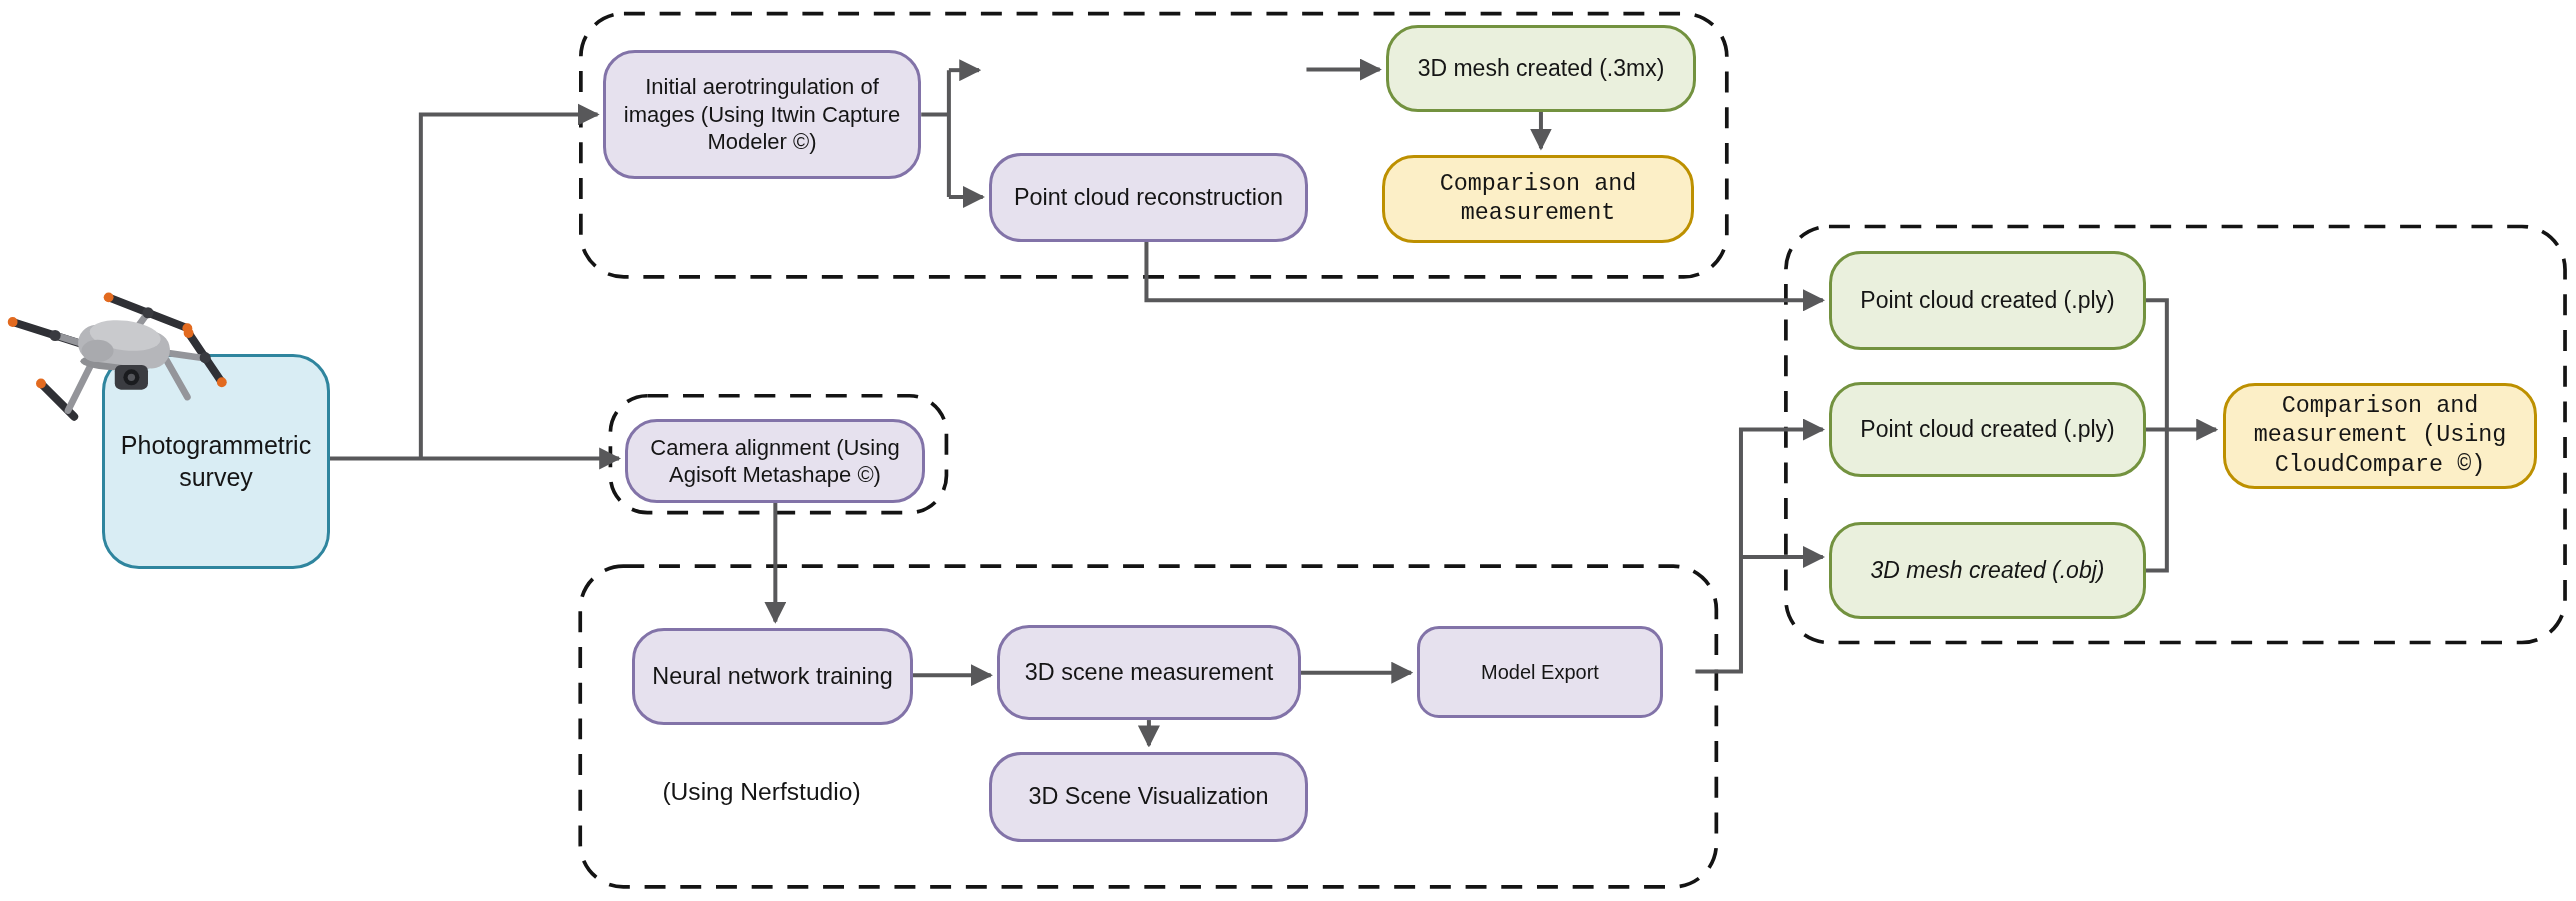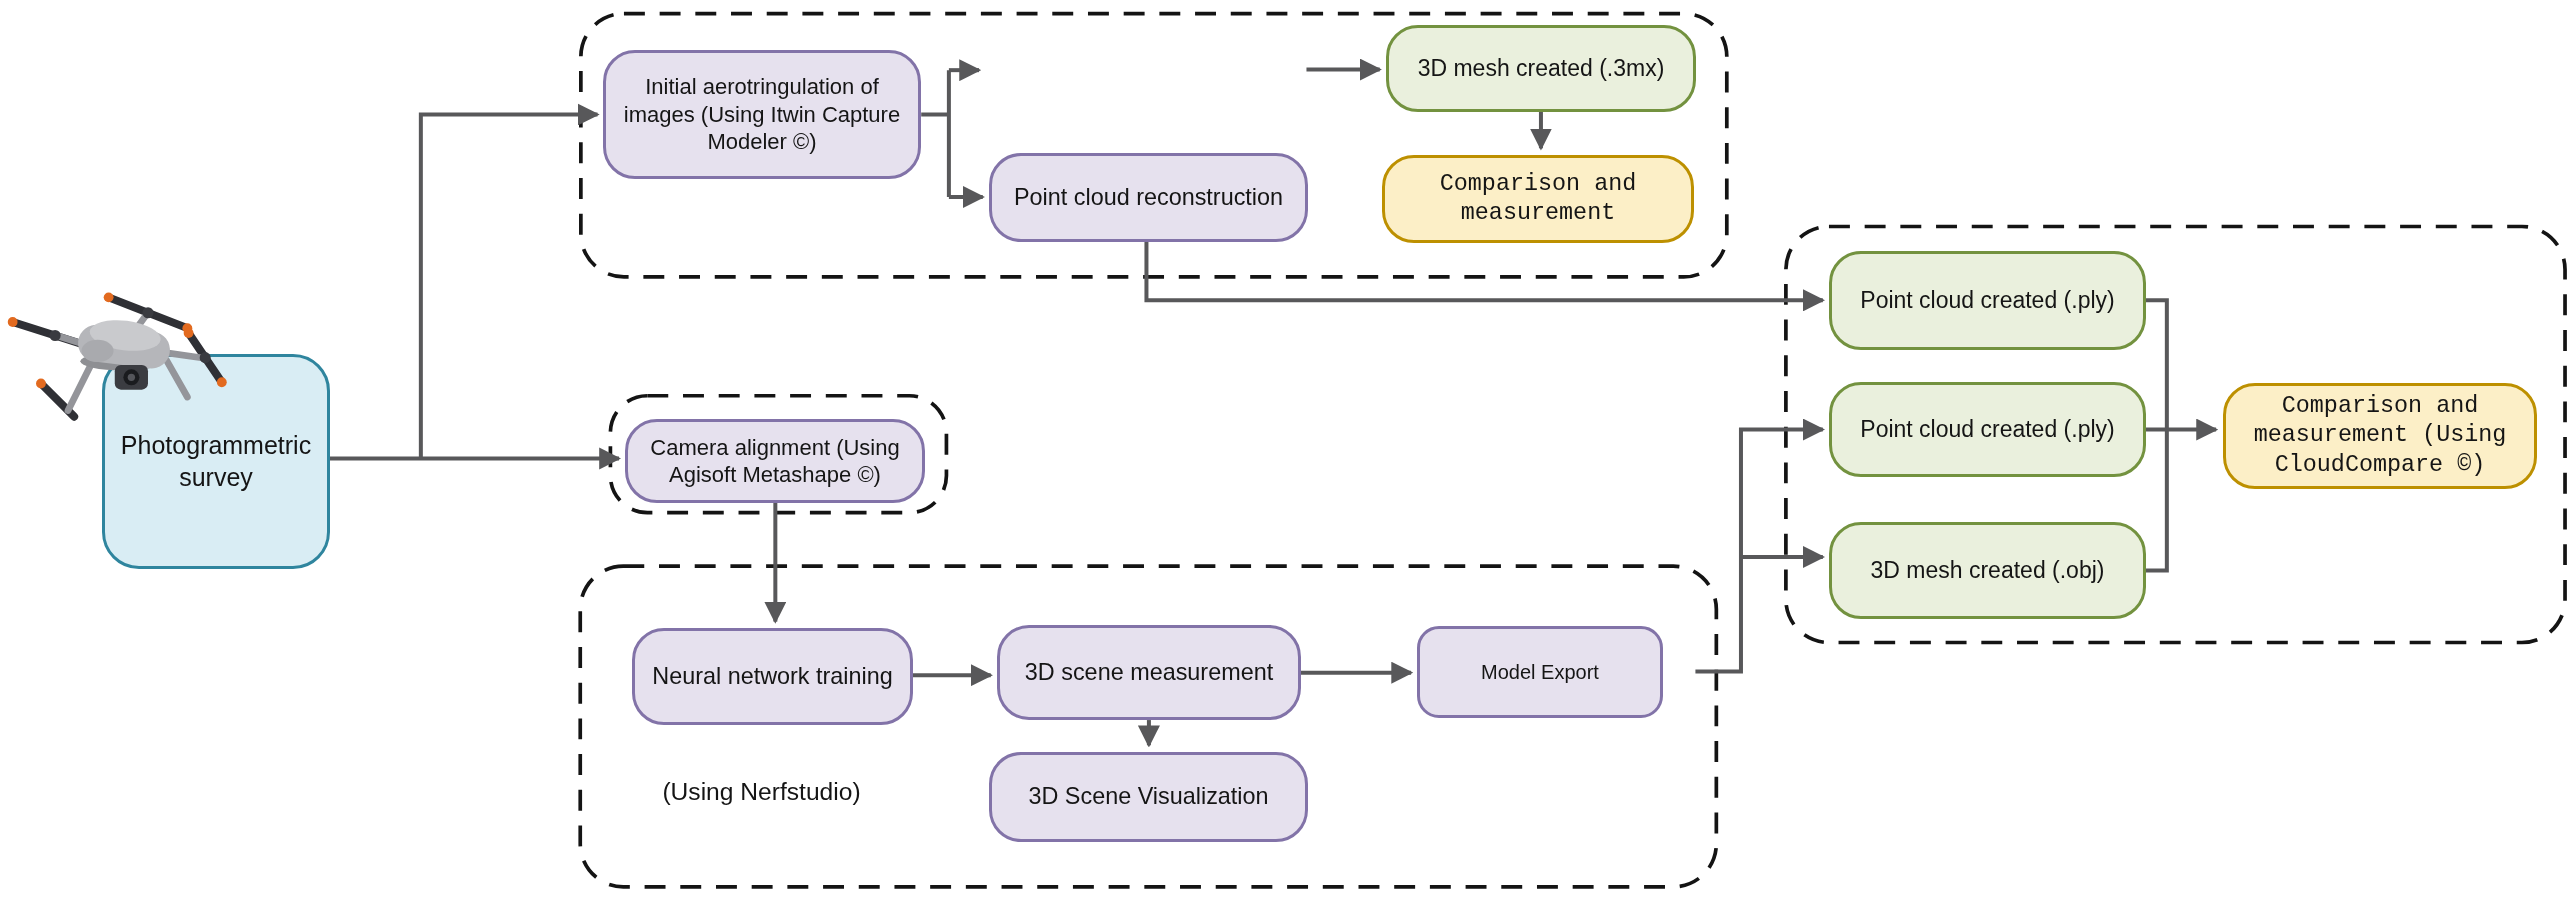--- a/index.html
+++ b/index.html
@@ -44,21 +44,21 @@
   #n-pc-recon     { left: 989px; top: 153px;  width: 319px; height: 89px; }
   #n-mesh-3mx     { left: 1386px; top: 25px;   width: 310px; height: 87px; }
   #n-comparison1  { left: 1382px; top: 155px;  width: 312px; height: 88px; }
   #n-camera       { left: 625px; top: 412px;  width: 300px; height: 84px; font-size: 22px; padding: 3.7px 9.9px; margin-top: 7px; }
   #n-nn           { left: 632px; top: 628px; width: 281px; height: 97px; padding: 3.7px 12.3px; }
   #n-scene-rec    { left: 997px; top: 625px; width: 304px; height: 95px; }
   #n-scene-viz    { left: 989px; top: 752px; width: 319px; height: 90px; }
   #n-model-export { left: 1417px; top: 626px; width: 246px; height: 92px; font-size: 20px; border-radius: 22px; }
   #n-pc1          { left: 1829px; top: 251px;  width: 317px; height: 99px; }
   #n-pc2          { left: 1829px; top: 382px;  width: 317px; height: 95px; }
-  #n-obj          { left: 1829px; top: 522px;  width: 317px; height: 97px; }
+  #n-obj          { left: 1829px; top: 522px;  width: 317px; height: 97px; font-style: italic; }
   #n-comparison2  { left: 2223px; top: 383px;  width: 314px; height: 106px; }
 
   #nerfstudio-label {
     position: absolute;
     left: 632px; top: 778px; width: 259px;
     text-align: center;
     font-size: 24.6px;
     color: var(--text);
   }
   #drone { position: absolute; left: 4.9px; top: 274px; }

